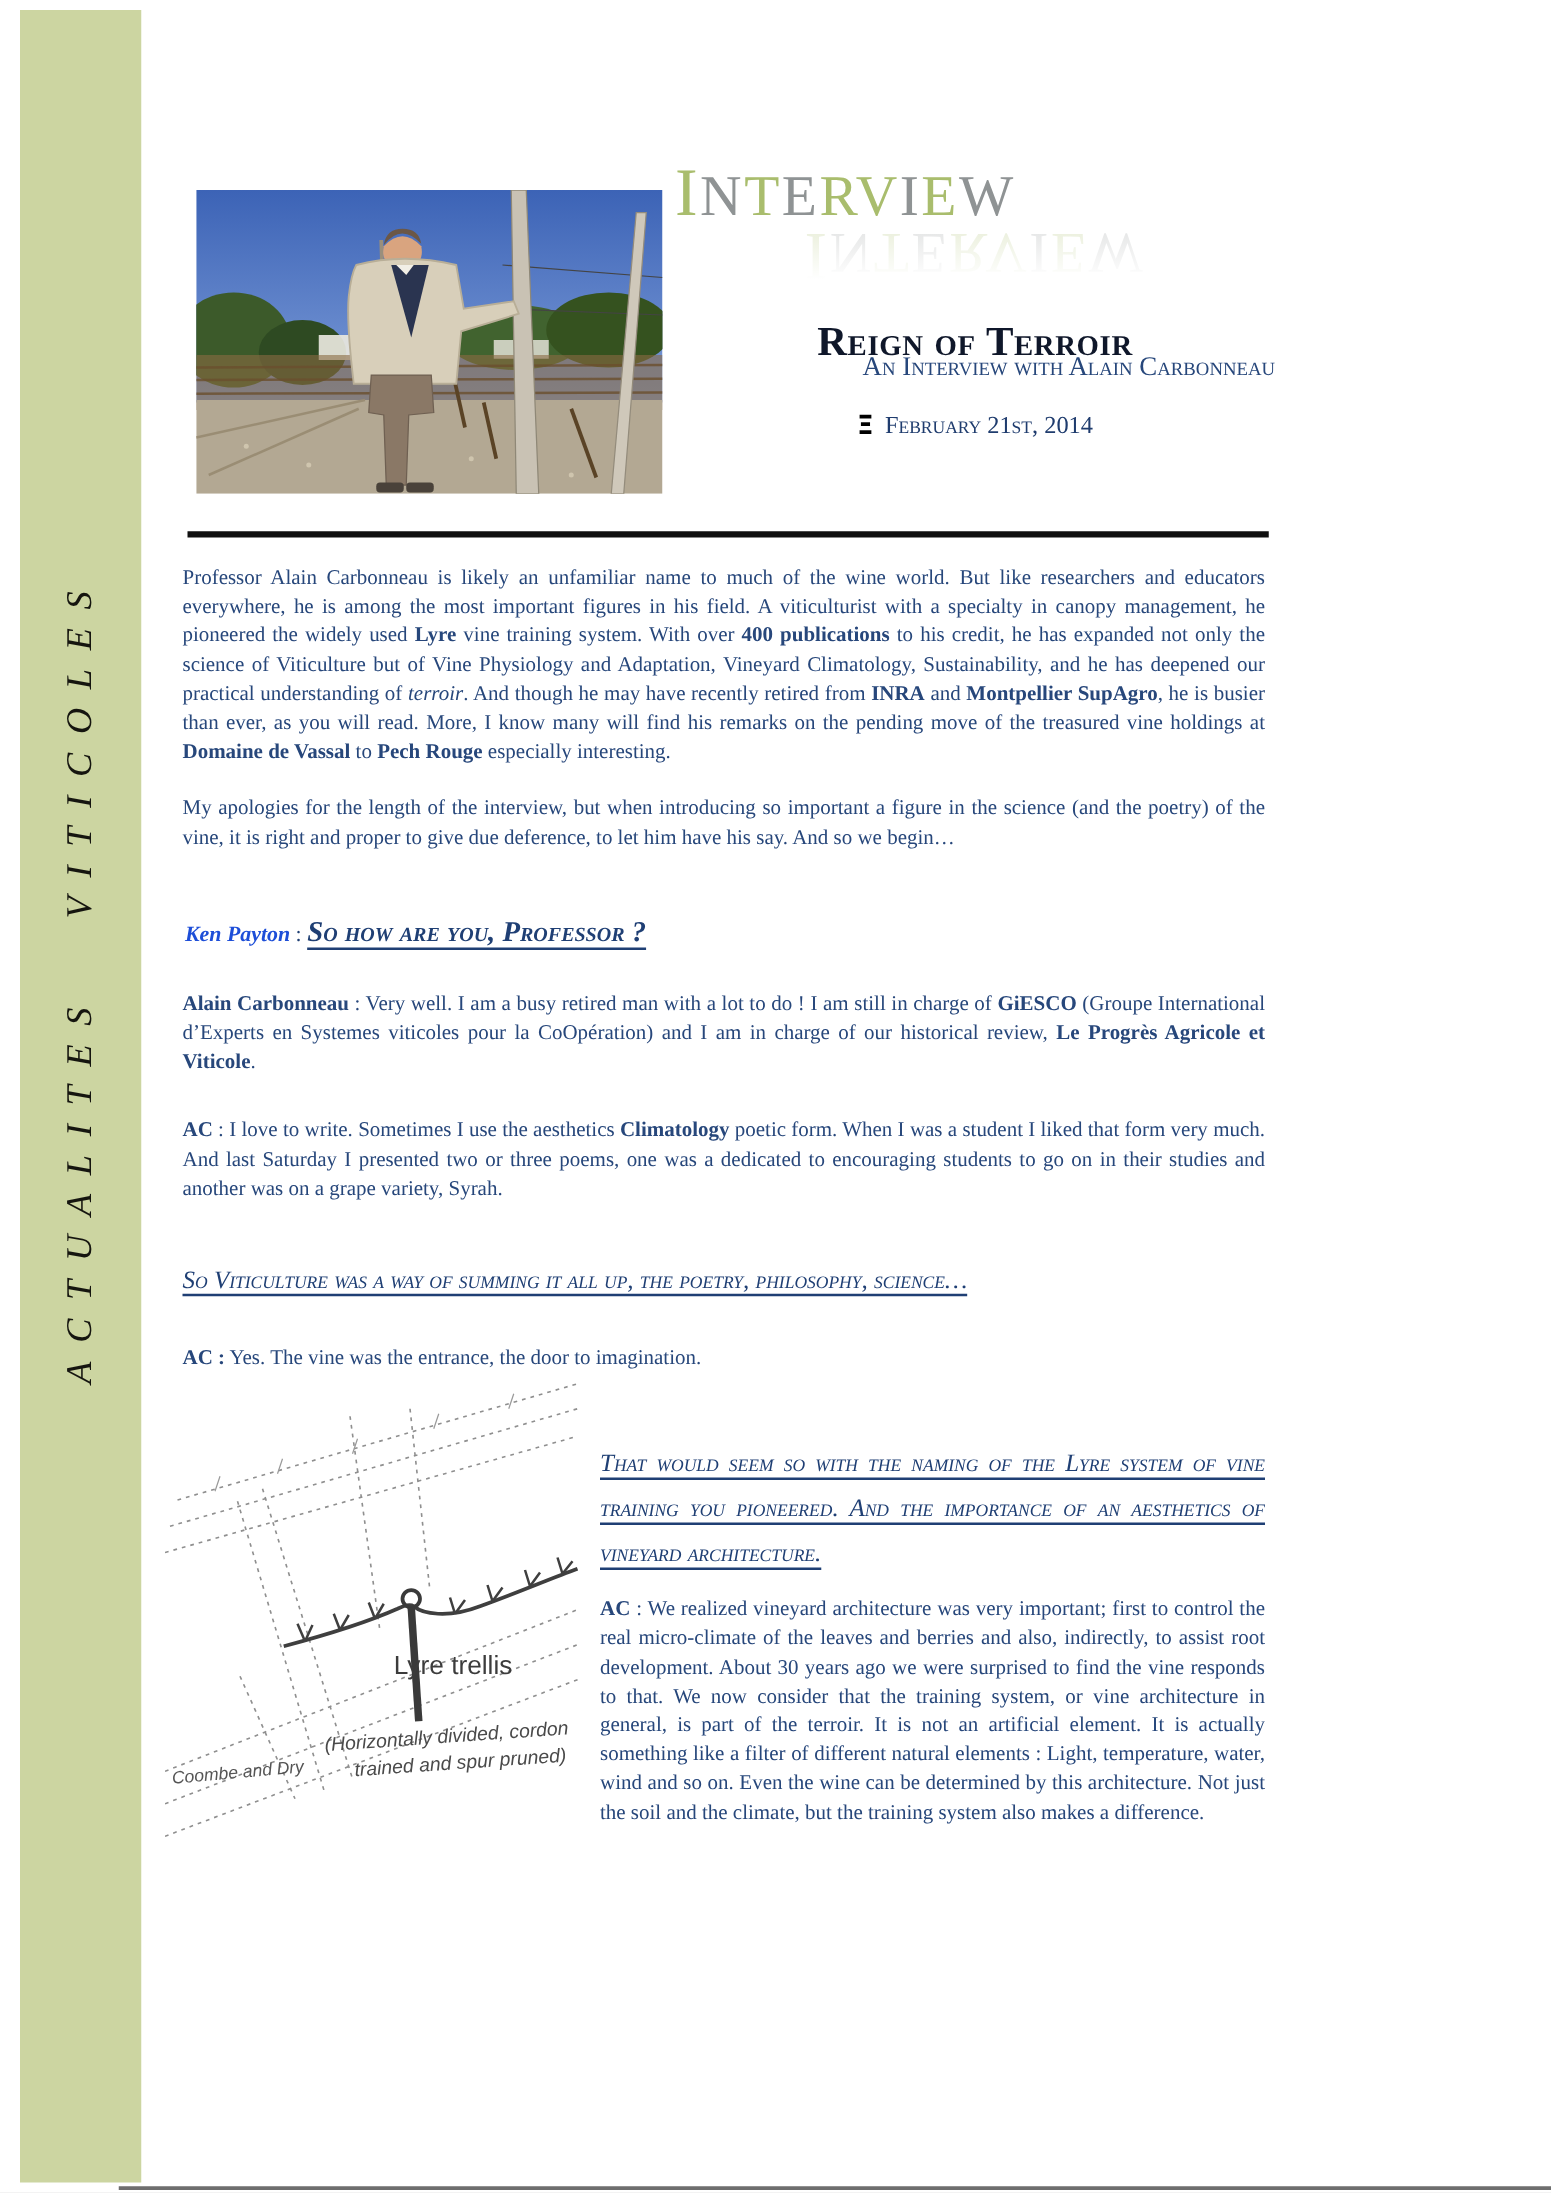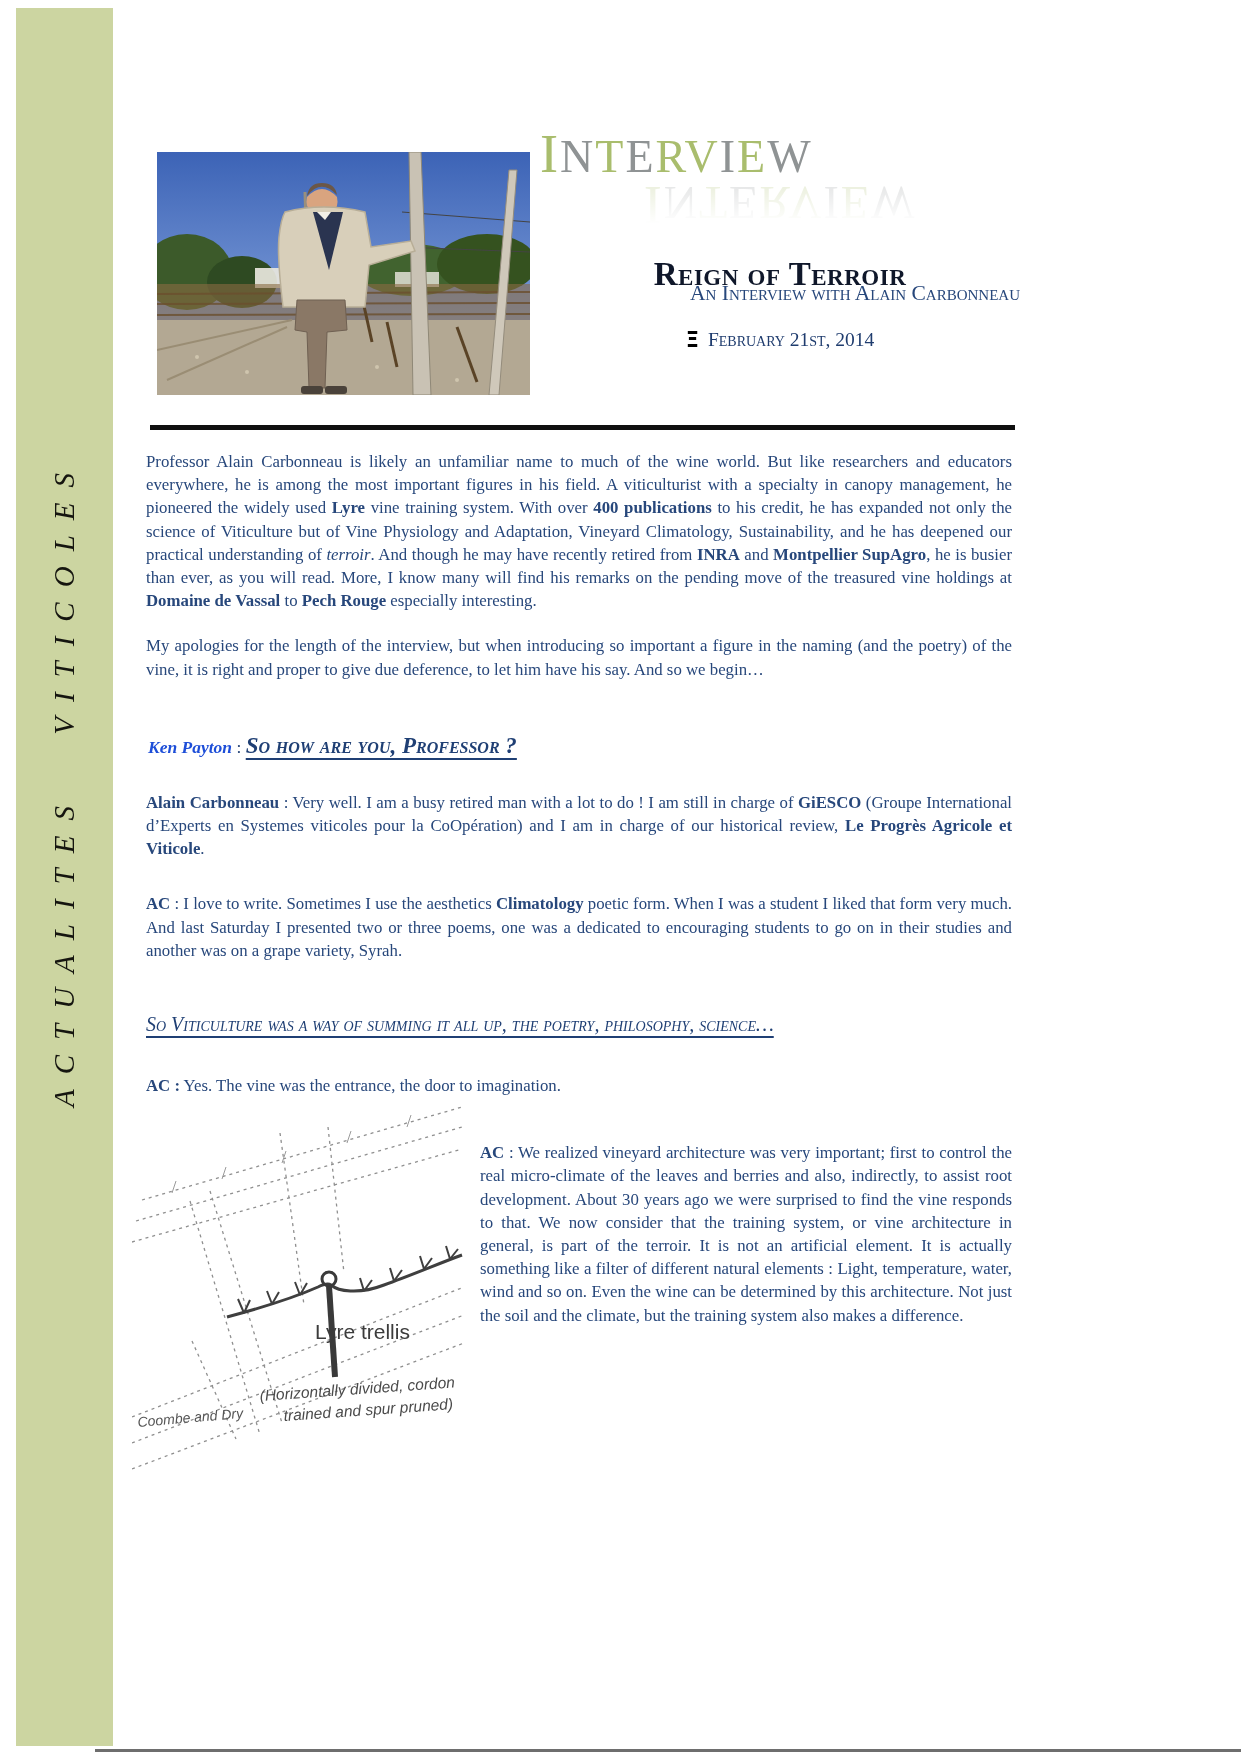--- a/index.html
+++ b/index.html
@@ -126,21 +126,21 @@
   <div class="subtitle">An Interview with Alain Carbonneau</div>
   <div class="dateline">
     <span class="date-icon">Ξ</span><span>February 21st, 2014</span>
   </div>
 
   <div class="rule"></div>
 
   <div class="content">
 
     <p class="body-p"><span>Professor Alain Carbonneau is likely an unfamiliar name to much of the wine world. But like researchers and educators everywhere, he is among the most important figures in his field. A viticulturist with a specialty in canopy management, he pioneered the widely used </span><span class="s-b">Lyre</span><span> vine training system. With over </span><span class="s-b">400 publications</span><span> to his credit, he has expanded not only the science of Viticulture but of Vine Physiology and Adaptation, Vineyard Climatology, Sustainability, and he has deepened our practical understanding of </span><span class="s-i">terroir</span><span>. And though he may have recently retired from </span><span class="s-b">INRA</span><span> and </span><span class="s-b">Montpellier SupAgro</span><span>, he is busier than ever, as you will read. More, I know many will find his remarks on the pending move of the treasured vine holdings at </span><span class="s-b">Domaine de Vassal</span><span> to </span><span class="s-b">Pech Rouge</span><span> especially interesting.</span></p>
-    <p class="body-p">My apologies for the length of the interview, but when introducing so important a figure in the naming (and the poetry) of the vine, it is right and proper to give due deference, to let him have his say. And so we begin…</p>
+    <p class="body-p">My apologies for the length of the interview, but when introducing so important a figure in the science (and the poetry) of the vine, it is right and proper to give due deference, to let him have his say. And so we begin…</p>
 
     <div class="q1-row">
       <span class="q1-label">Ken Payton</span><span class="q1-sep"> : </span><span class="q1-q">So how are you, Professor ?</span>
     </div>
     <p class="body-p mt16"><span class="s-b">Alain Carbonneau</span><span> : Very well. I am a busy retired man with a lot to do ! I am still in charge of </span><span class="s-b">GiESCO</span><span> (Groupe International d’Experts en Systemes viticoles pour la CoOpération) and I am in charge of our historical review, </span><span class="s-b">Le Progrès Agricole et Viticole</span><span>.</span></p>
 
     <p class="body-p mt16"><span class="s-b">AC</span><span> : I love to write. Sometimes I use the aesthetics </span><span class="s-b">Climatology</span><span> poetic form. When I was a student I liked that form very much. And last Saturday I presented two or three poems, one was a dedicated to encouraging students to go on in their studies and another was on a grape variety, Syrah.</span></p>
 
     <div class="qhead mt44">So Viticulture was a way of summing it all up, the poetry, philosophy, science…</div>
     <p class="body-p mt16"><span class="s-b">AC :</span><span> Yes. The vine was the entrance, the door to imagination.</span></p>
@@ -182,20 +182,21 @@
           <circle cx="197" cy="174" r="7" stroke="#3a3a3a" stroke-width="3" fill="none"></circle>
           <line x1="197" y1="181" x2="203" y2="272" stroke="#3a3a3a" stroke-width="6"></line>
           <text x="183" y="234" font-family="Liberation Sans, sans-serif" font-size="21" fill="#3c3c3c">Lyre trellis</text>
           <text x="128" y="296" font-family="Liberation Sans, sans-serif" font-style="italic" font-size="15.5" fill="#4a4a4a" transform="rotate(-4 128 296)">(Horizontally divided, cordon</text>
           <text x="152" y="316" font-family="Liberation Sans, sans-serif" font-style="italic" font-size="15.5" fill="#4a4a4a" transform="rotate(-4 152 316)">trained and spur pruned)</text>
           <text x="6" y="322" font-family="Liberation Sans, sans-serif" font-style="italic" font-size="14" fill="#555" transform="rotate(-5 6 322)">Coombe and Dry</text>
         </svg>
       </div>
 
       <div class="rightcol">
+        <div class="qhead" style="margin-top:26px;">That would seem so with the naming of the Lyre system of vine training you pioneered. And the importance of an aesthetics of vineyard architecture.</div>
         <p class="body-p"><span class="s-b">AC</span><span> : We realized vineyard architecture was very important; first to control the real micro-climate of the leaves and berries and also, indirectly, to assist root development. About 30 years ago we were surprised to find the vine responds to that. We now consider that the training system, or vine architecture in general, is part of the terroir. It is not an artificial element. It is actually something like a filter of different natural elements : Light, temperature, water, wind and so on. Even the wine can be determined by this architecture. Not just the soil and the climate, but the training system also makes a difference.</span></p>
       </div>
 
     </div>
   </div>
 
   <div class="page-bottom-edge"></div>
 </div>
 
 </body></html>

